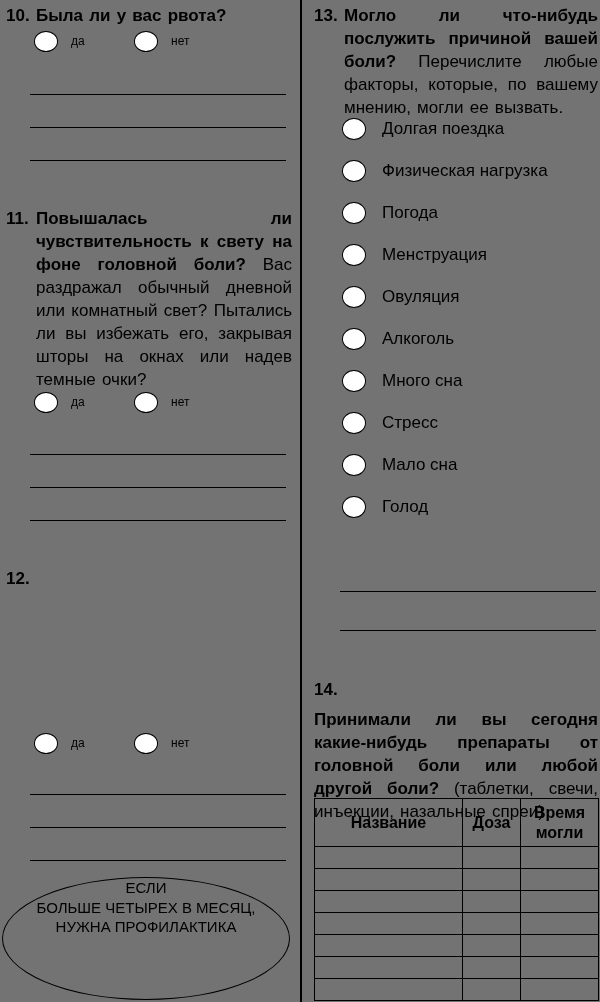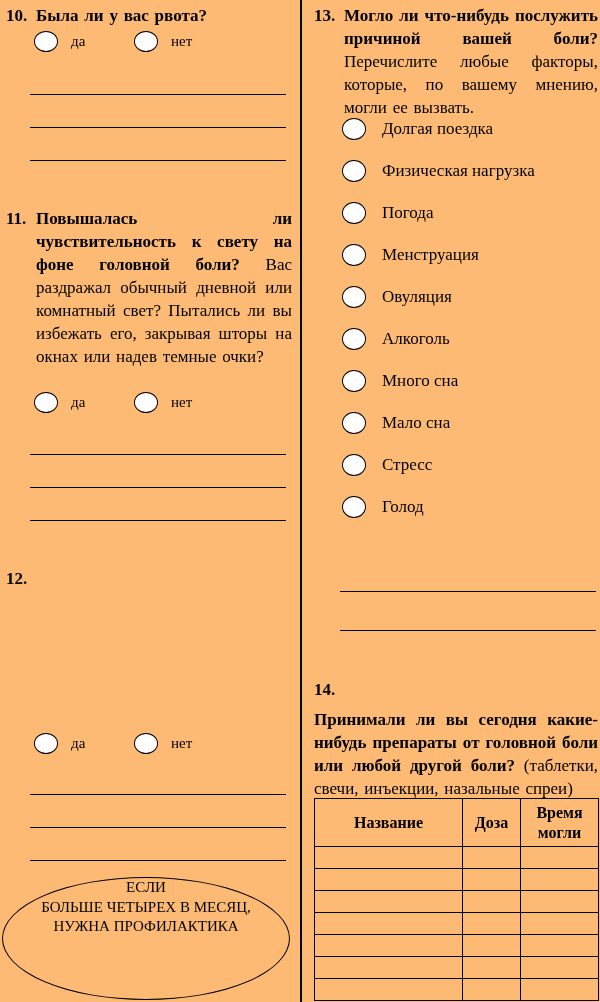--- a/index.html
+++ b/index.html
@@ -1,34 +1,34 @@
 <!DOCTYPE html>
 <html><head>
 <meta charset="utf-8">
 <style>
   * { margin:0; padding:0; box-sizing:border-box; }
   html, body { background:#ffffff; }
   #page {
     position:relative; width:600px; height:1002px; overflow:hidden;
-    background:#fdba74; color:#000;
-    font-family:Liberation Serif, serif;
+    background:#737373; color:#000;
+    font-family:Liberation Sans, sans-serif;
   }
   .abs { position:absolute; }
   .q { display:flex; font-size:17px; line-height:23px; }
   .qnum { flex:0 0 30px; font-weight:bold; }
   .qbody { flex:1; text-align:justify; word-spacing:1.5px; }
   .b { font-weight:bold; }
   .yn { display:flex; align-items:center; }
   .yn-item { display:flex; align-items:center; }
   .yn-item.first { width:100px; }
   .circle {
     width:24px; height:21px; border:1.6px solid #000; border-radius:50%;
     background:#fff; flex:0 0 auto; display:inline-block;
   }
-  .yn-label { margin-left:13px; font-size:15px; line-height:21px; }
+  .yn-label { margin-left:13px; font-size:12px; line-height:21px; }
   .wline { border-bottom:1.7px solid #000; }
   .wl33 { height:33px; }
   .wl39 { height:39px; }
   .opt { display:flex; align-items:center; margin-bottom:20px; }
   .opt .circle { width:24px; height:22px; }
   .opt-label { margin-left:16px; font-size:17px; line-height:22px; }
   #divider { position:absolute; left:300px; top:0; width:2px; height:1002px; background:#000; }
   #note {
     border:1.7px solid #000; border-radius:50%;
     display:flex; flex-direction:column; align-items:center; justify-content:flex-start;
@@ -152,25 +152,25 @@
     <div class="opt">
       <span class="circle"></span>
       <span class="opt-label">Алкоголь</span>
     </div>
     <div class="opt">
       <span class="circle"></span>
       <span class="opt-label">Много сна</span>
     </div>
     <div class="opt">
       <span class="circle"></span>
+      <span class="opt-label">Стресс</span>
+    </div>
+    <div class="opt">
+      <span class="circle"></span>
       <span class="opt-label">Мало сна</span>
-    </div>
-    <div class="opt">
-      <span class="circle"></span>
-      <span class="opt-label">Стресс</span>
     </div>
     <div class="opt">
       <span class="circle"></span>
       <span class="opt-label">Голод</span>
     </div>
   </div>
 
   <div class="abs" style="left:340px; top:553px; width:256px;">
     <div class="wline wl39"></div>
     <div class="wline wl39"></div>

